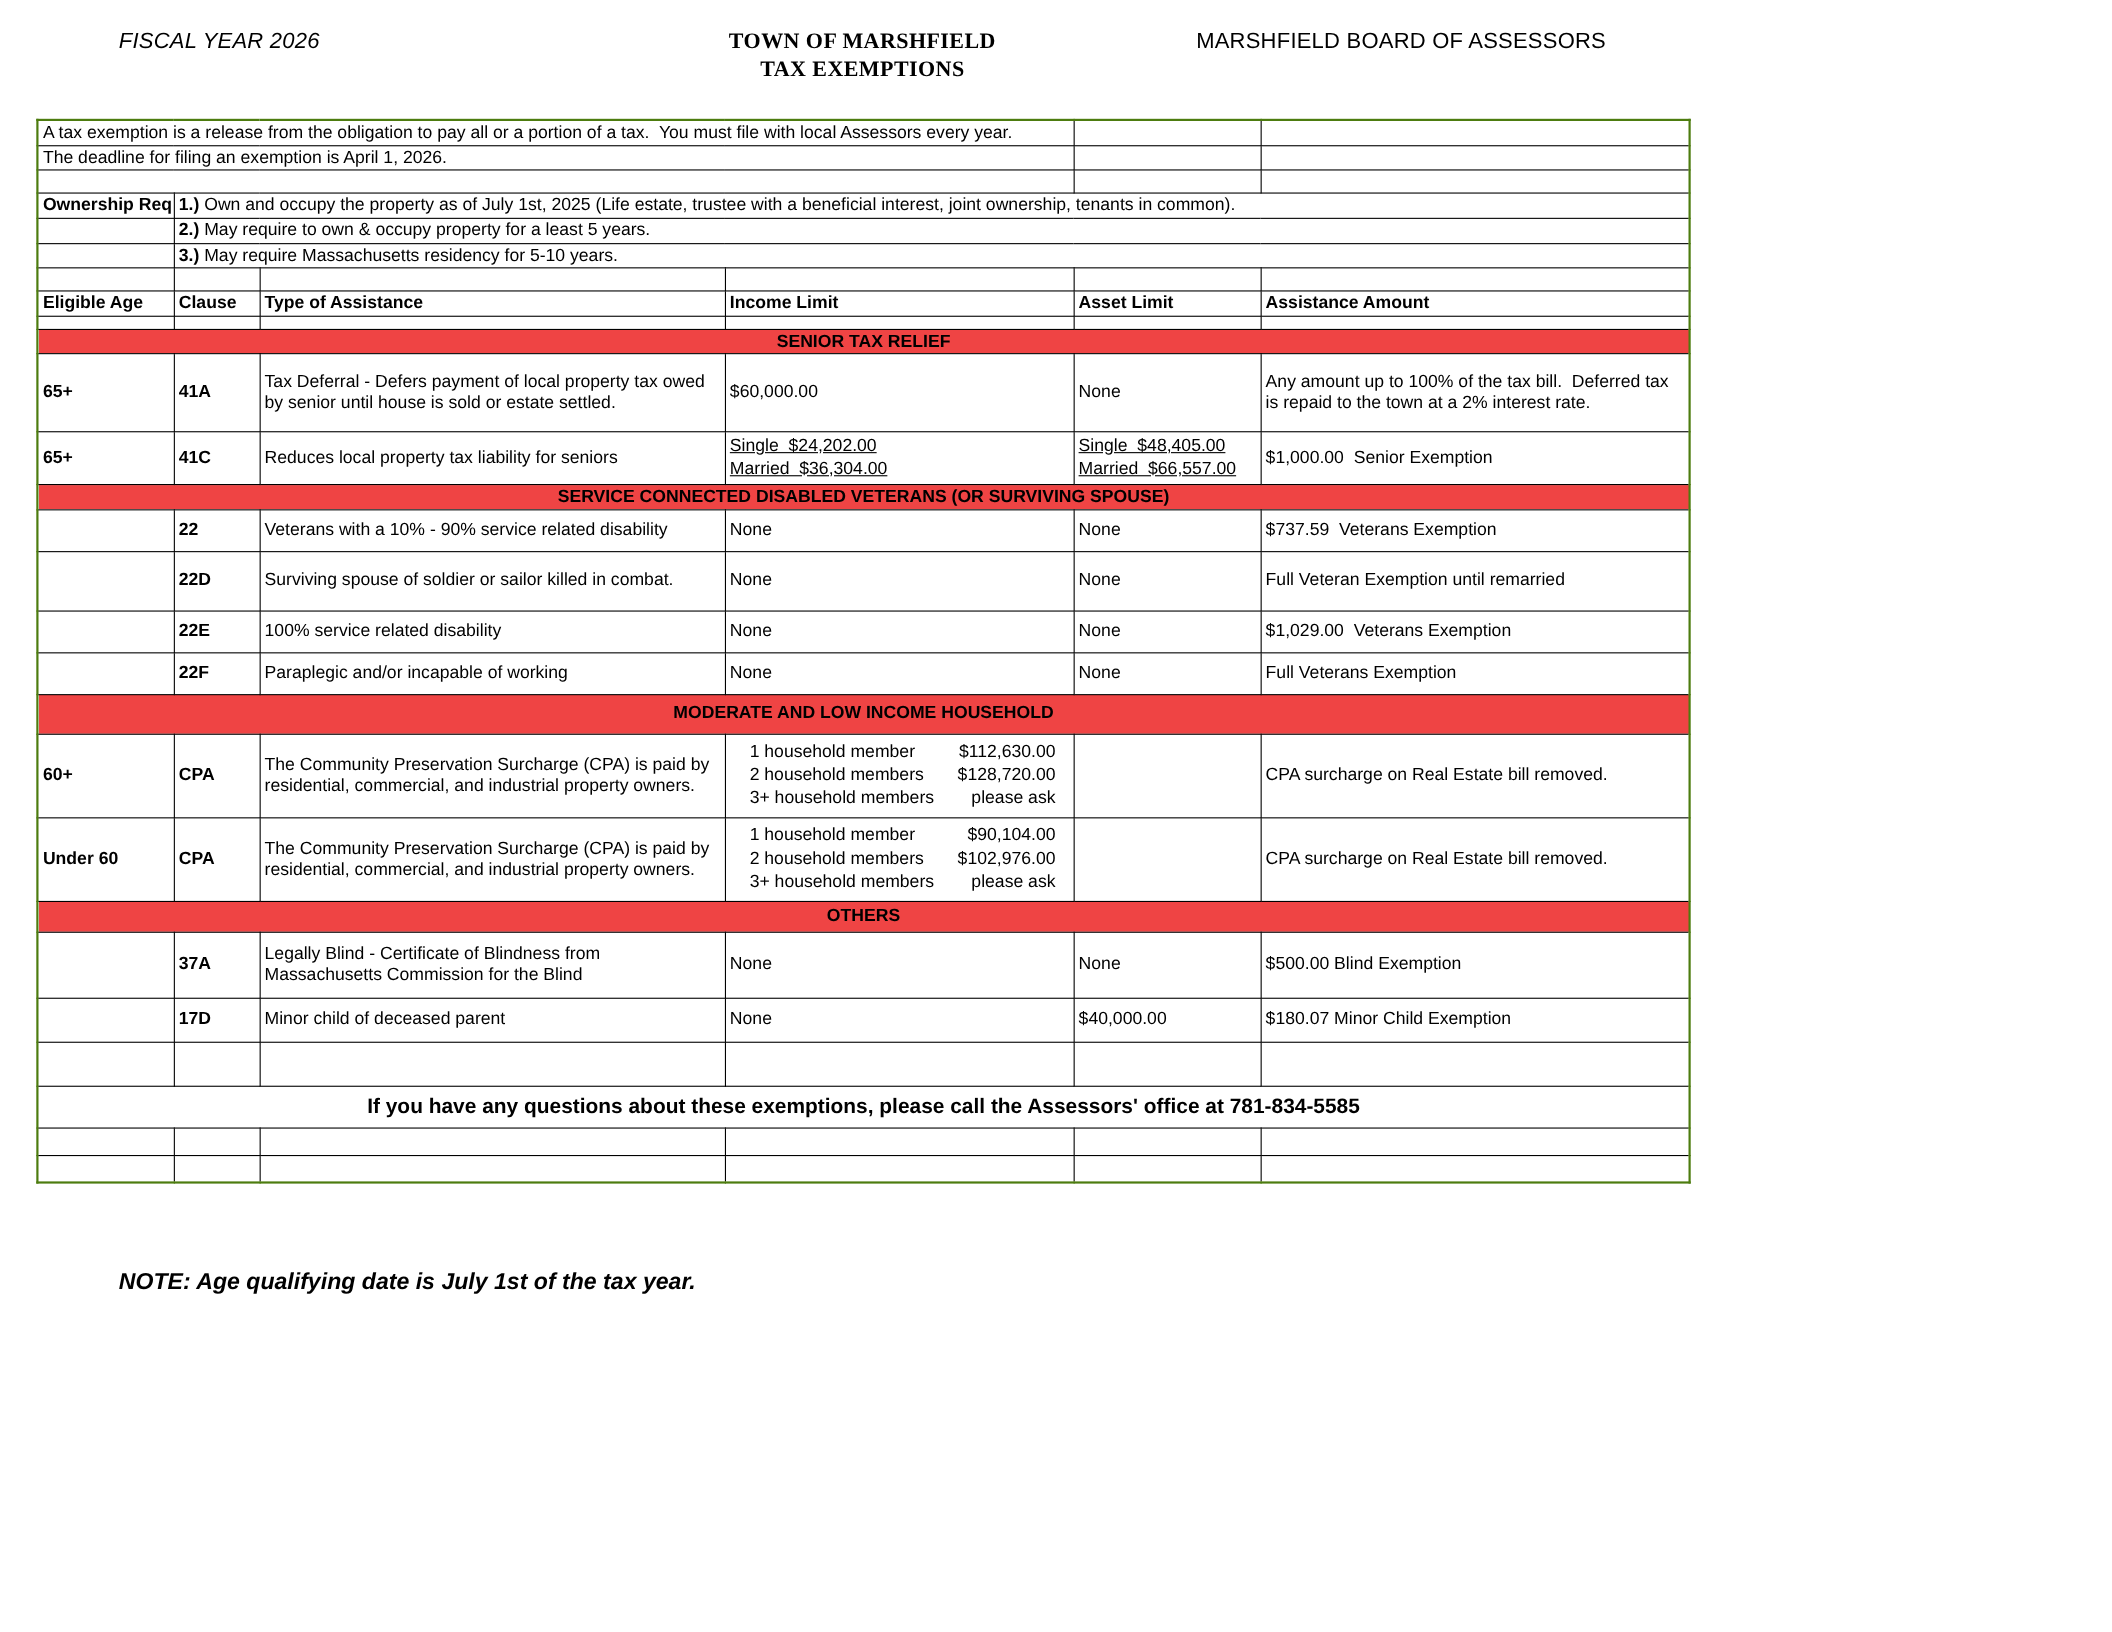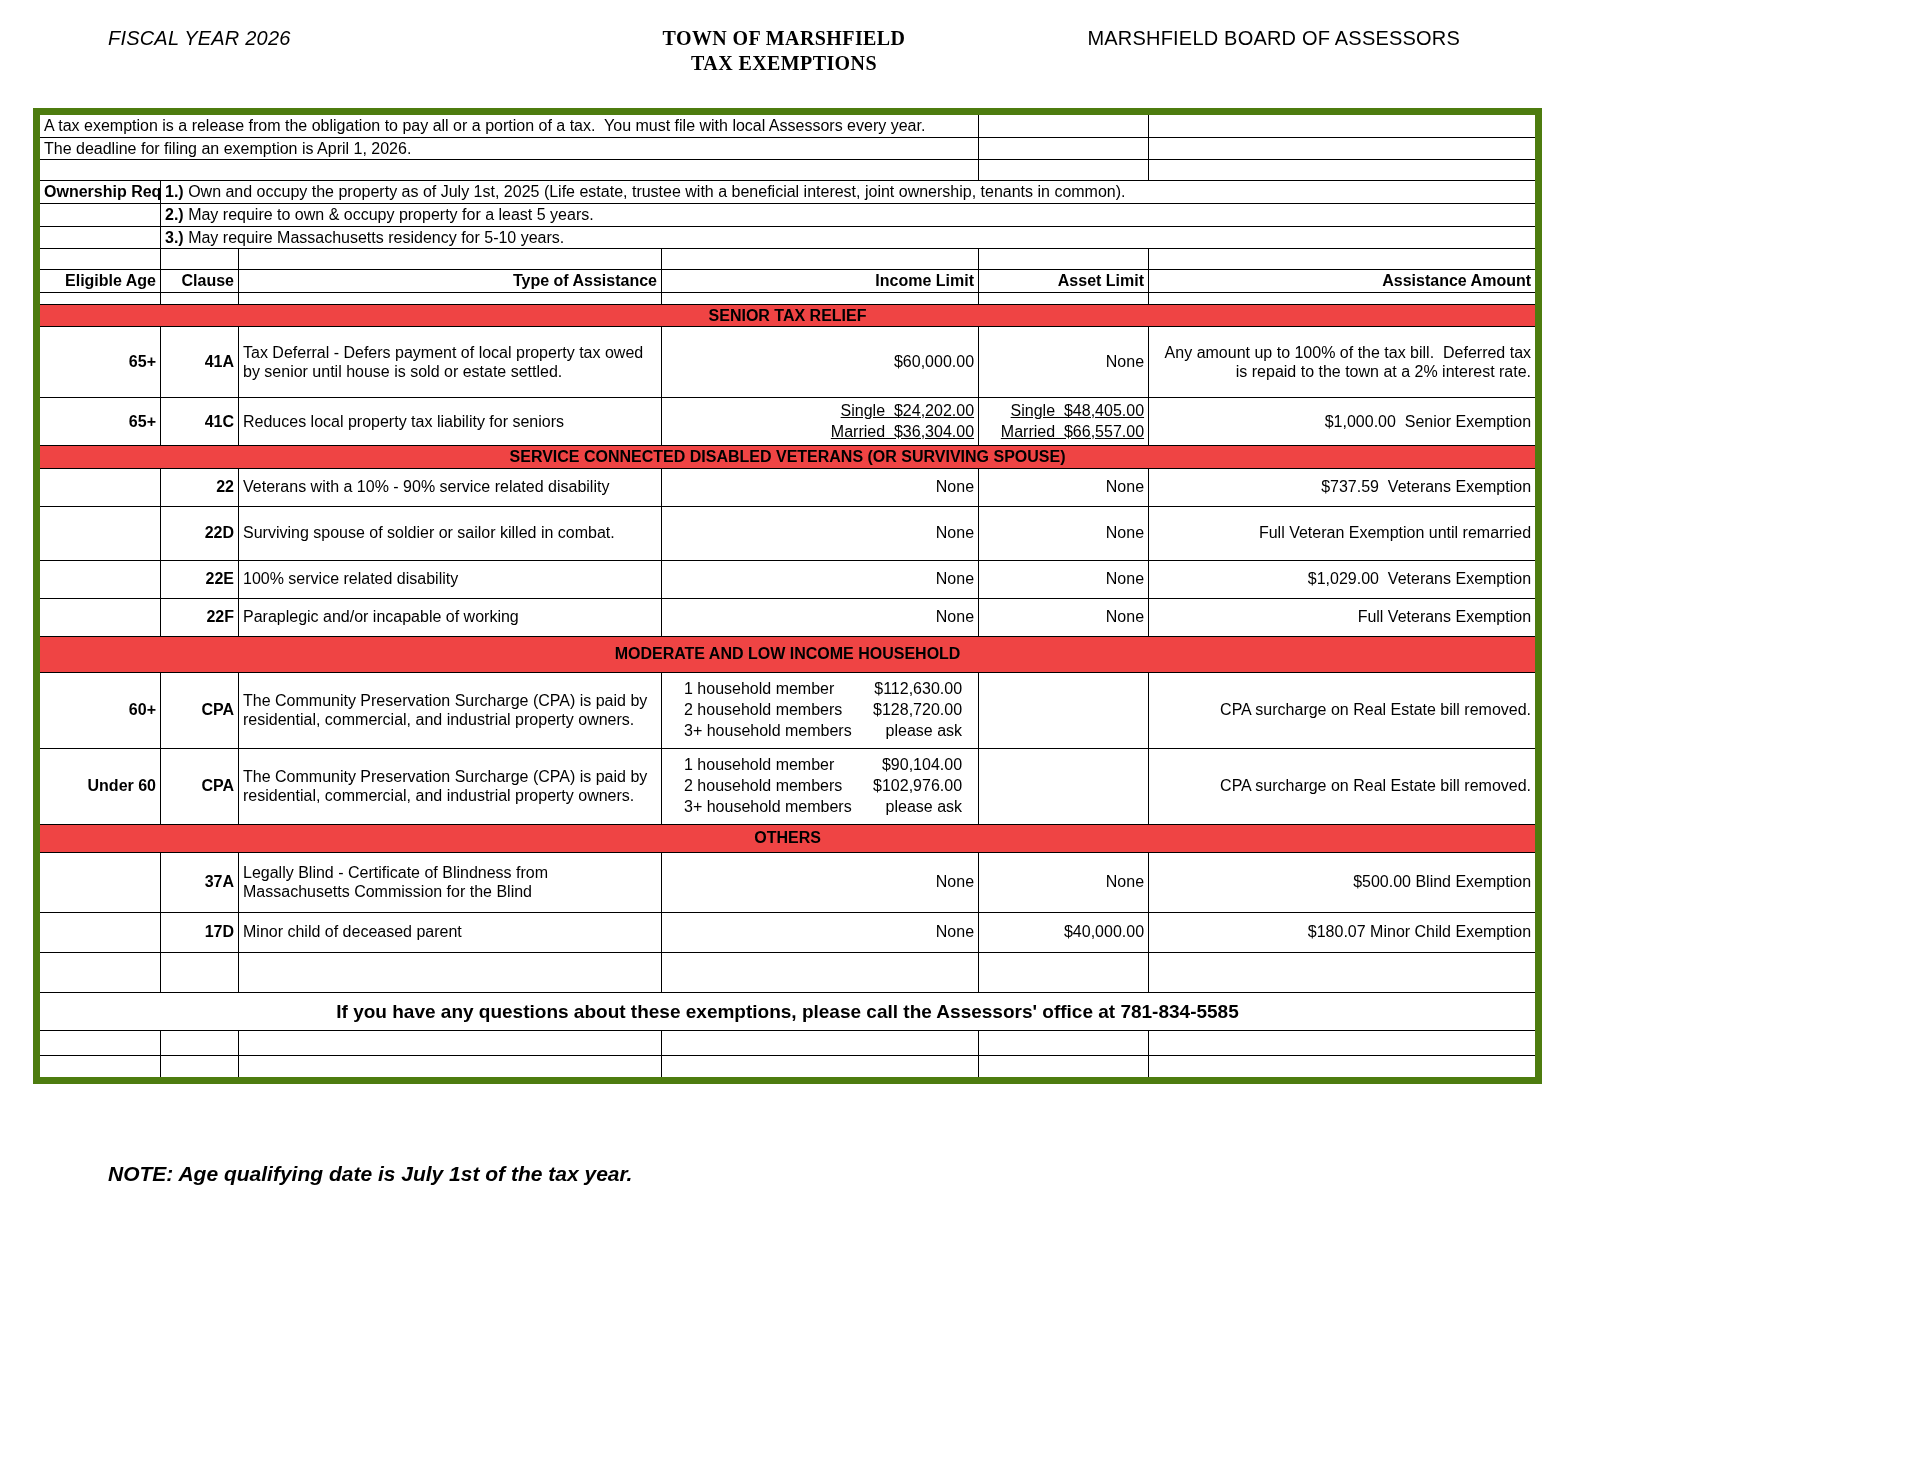--- a/index.html
+++ b/index.html
@@ -6,26 +6,26 @@
   .page{
     width:1920px;height:1484px;background:#ffffff;color:#000;
     font-family:"Liberation Sans", sans-serif;position:relative;overflow:hidden;box-sizing:border-box;
   }
   .topbar{position:relative;margin-left:33px;width:1502px;padding-top:26px;height:74px;box-sizing:border-box;}
   .fiscal{position:absolute;left:75px;top:27px;font-size:20px;letter-spacing:.2px;font-style:italic;}
   .board{position:absolute;right:75px;top:27px;font-size:20px;letter-spacing:.2px;text-align:right;}
   .title{text-align:center;font-family:"Liberation Serif", serif;font-weight:bold;font-size:20px;line-height:25px;letter-spacing:.4px;}
   table.grid{
     border-collapse:collapse;table-layout:fixed;width:1502px;margin:34px 0 0 33px;
-    border:7px solid #4d7c0f;
+    border:2px solid #4d7c0f;
     padding-left:48px;
   }
   td{border:1px solid #000;font-size:16px;padding:1px 4px;vertical-align:middle;line-height:1.22;overflow:hidden;}
   .l{text-align:left}
-  .c{text-align:right}
+  .c{text-align:left}
   .b{font-weight:bold}
   .pre{white-space:pre}
   .prew{white-space:pre-wrap}
   .clip{overflow:hidden;white-space:pre}
   .section{background:#ef4444;font-weight:bold;text-align:center;}
   tr.thin td{padding:0}
   .q{font-weight:bold;font-size:19px;text-align:center;}
   .cpa-line{display:flex;justify-content:space-between;padding:0 12px 0 18px;line-height:1.3;}
   .cpa-line .val{text-align:right;}
   .twolines div{line-height:1.3;text-decoration:underline;}

